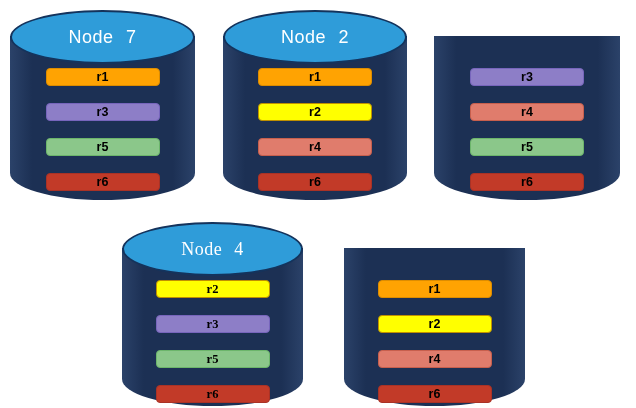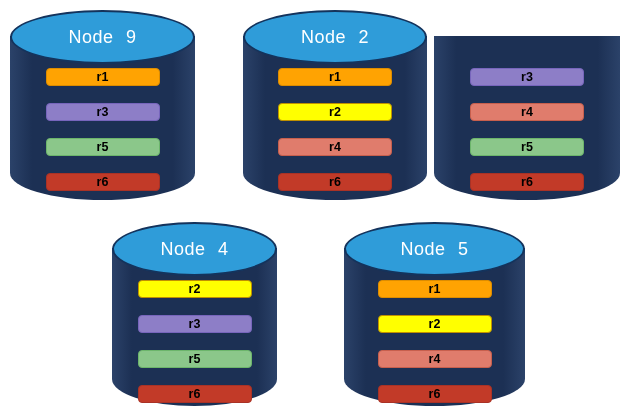--- a/index.html
+++ b/index.html
@@ -60,34 +60,34 @@
     border: 1px solid rgba(0,0,0,0.25);
     border-radius: 4px;
     display: flex;
     align-items: center;
     justify-content: center;
     font-size: 12.5px;
     font-weight: bold;
     color: #000000;
   }
   .n1 { left: 10px;  top: 10px;  width: 185px; height: 190px; }
-  .n2 { left: 223px; top: 10px;  width: 184px; height: 190px; margin-left: 20px; }
+  .n2 { left: 223px; top: 10px;  width: 184px; height: 190px; }
   .n3 { left: 434px; top: 10px;  width: 186px; height: 190px; }
-  .n4 { left: 112px; top: 222px; width: 165px; height: 184px; }
+  .n4 { left: 122px; top: 222px; width: 181px; height: 184px; font-family: Liberation Serif, serif; }
   .n5 { left: 344px; top: 222px; width: 181px; height: 184px; }
 </style>
 </head>
 <body>
 
 <div class="canvas">
 
   <div class="cylinder n1">
     <div class="cyl-body"></div>
     <div class="cyl-top">
-      <span class="node-label">Node 9</span>
+      <span class="node-label">Node 7</span>
     </div>
     <div class="bars">
       <div class="bar" style="background: rgb(255, 163, 2); border-color: rgb(221, 140, 0);">r1</div>
       <div class="bar" style="background: rgb(141, 126, 199); border-color: rgb(119, 101, 188);">r3</div>
       <div class="bar" style="background: rgb(139, 199, 138); border-color: rgb(108, 181, 107);">r5</div>
       <div class="bar" style="background: rgb(194, 58, 40); border-color: rgb(169, 50, 38);">r6</div>
     </div>
   </div>
 
   <div class="cylinder n2">
@@ -121,23 +121,20 @@
     <div class="bars">
       <div class="bar" style="background: rgb(255, 255, 0); border-color: rgb(191, 144, 0);">r2</div>
       <div class="bar" style="background: rgb(141, 126, 199); border-color: rgb(119, 101, 188);">r3</div>
       <div class="bar" style="background: rgb(139, 199, 138); border-color: rgb(108, 181, 107);">r5</div>
       <div class="bar" style="background: rgb(194, 58, 40); border-color: rgb(169, 50, 38);">r6</div>
     </div>
   </div>
 
   <div class="cylinder n5">
     <div class="cyl-body"></div>
-    <div class="cyl-top">
-      <span class="node-label">Node 5</span>
-    </div>
     <div class="bars">
       <div class="bar" style="background: rgb(255, 163, 2); border-color: rgb(221, 140, 0);">r1</div>
       <div class="bar" style="background: rgb(255, 255, 0); border-color: rgb(191, 144, 0);">r2</div>
       <div class="bar" style="background: rgb(224, 124, 108); border-color: rgb(199, 95, 77);">r4</div>
       <div class="bar" style="background: rgb(194, 58, 40); border-color: rgb(169, 50, 38);">r6</div>
     </div>
   </div>
 
 </div>
 

